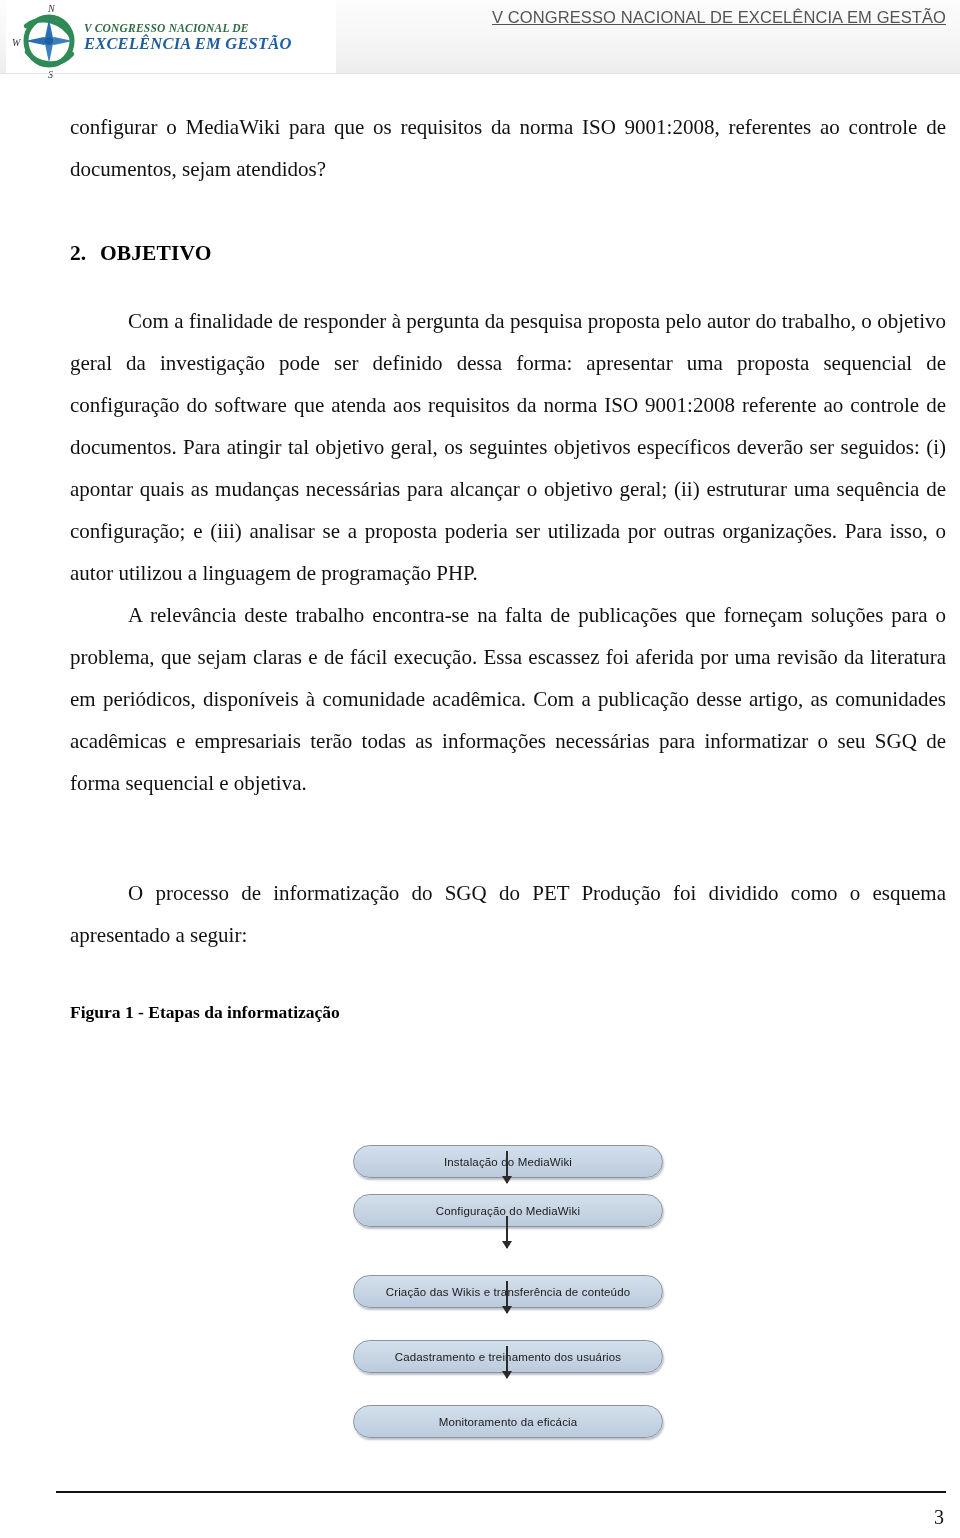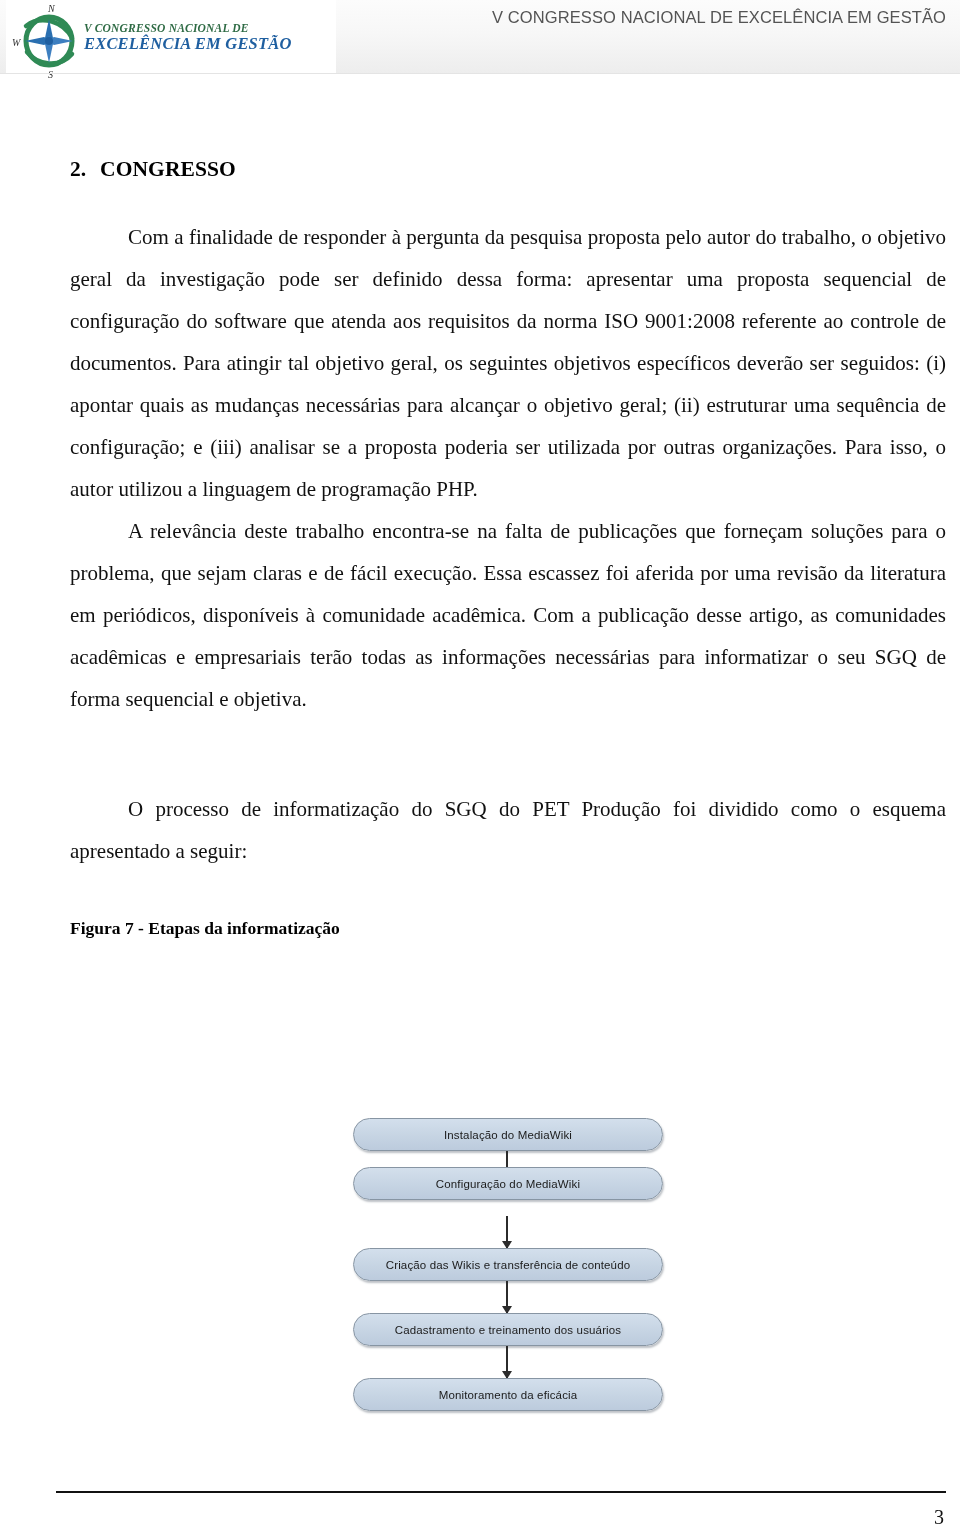--- a/index.html
+++ b/index.html
@@ -84,20 +84,21 @@
     text-align: right;
     font-family: "Liberation Sans", "DejaVu Sans", sans-serif;
   }
   .header-titles .h-main {
     display: block;
     font-size: 16.5px;
     color: #545454;
     letter-spacing: 0.1px;
     line-height: 1.25;
     white-space: nowrap;
+    text-decoration: underline;
   }
   .header-titles .h-sub {
     display: block;
     font-size: 13.5px;
     font-weight: bold;
     color: #555555;
     line-height: 1.45;
     white-space: nowrap;
   }
   .header-titles .h-date {
@@ -162,20 +163,21 @@
     width: 310px;
     height: 33px;
     box-sizing: border-box;
     border: 1px solid #8795a3;
     border-radius: 17px;
     background: linear-gradient(180deg, #d3dfec 0%, #c6d4e3 55%, #bccbdd 100%);
     box-shadow: 1px 2px 2px rgba(90, 100, 112, 0.40);
     display: flex;
     align-items: center;
     justify-content: center;
+    margin-top: 27px;
   }
   .flow-box span {
     font-family: "Liberation Sans", "DejaVu Sans", sans-serif;
     font-size: 11.5px;
     color: #1b1b1b;
     letter-spacing: 0.15px;
     white-space: nowrap;
   }
   .flow-arrow {
     position: absolute;
@@ -246,43 +248,44 @@
       </div>
     </div>
 
     <div class="header-titles">
       <span class="h-main">V CONGRESSO NACIONAL DE EXCELÊNCIA EM GESTÃO</span>
     </div>
   </div>
 
   <div class="content">
 
+    <p class="body-par">configurar o MediaWiki para que os requisitos da norma ISO 9001:2008, referentes ao controle de documentos, sejam atendidos?</p>
 
     <div class="gap-lg"></div>
 
     <h2 class="section-heading">
-      <span class="num">2.</span><span>CONGRESSO</span>
+      <span class="num">2.</span><span>OBJETIVO</span>
     </h2>
 
     <div class="gap-md"></div>
 
     <p class="body-par indent">Com a finalidade de responder à pergunta da pesquisa proposta pelo autor do trabalho, o objetivo geral da investigação pode ser definido dessa forma: apresentar uma proposta sequencial de configuração do software que atenda aos requisitos da norma ISO 9001:2008 referente ao controle de documentos. Para atingir tal objetivo geral, os seguintes objetivos específicos deverão ser seguidos: (i) apontar quais as mudanças necessárias para alcançar o objetivo geral; (ii) estruturar uma sequência de configuração; e (iii) analisar se a proposta poderia ser utilizada por outras organizações. Para isso, o autor utilizou a linguagem de programação PHP.</p>
 
     <p class="body-par indent">A relevância deste trabalho encontra-se na falta de publicações que forneçam soluções para o problema, que sejam claras e de fácil execução. Essa escassez foi aferida por uma revisão da literatura em periódicos, disponíveis à comunidade acadêmica. Com a publicação desse artigo, as comunidades acadêmicas e empresariais terão todas as informações necessárias para informatizar o seu SGQ de forma sequencial e objetiva.</p>
 
     <div class="gap-lg"></div>
 
 
     <div class="gap-md"></div>
 
     <p class="body-par indent">O processo de informatização do SGQ do PET Produção foi dividido como o esquema apresentado a seguir:</p>
 
     <div class="gap-lg"></div>
 
-    <p class="figure-caption">Figura 7 - Etapas da informatização</p>
+    <p class="figure-caption">Figura 1 - Etapas da informatização</p>
   </div>
 
   <div class="flowchart">
 
     <div class="flow-box" style="top:5px;">
       <span>Instalação do MediaWiki</span>
     </div>
     <div class="flow-arrow" style="top:38px;"></div>
 
     <div class="flow-box" style="top:54px;">

